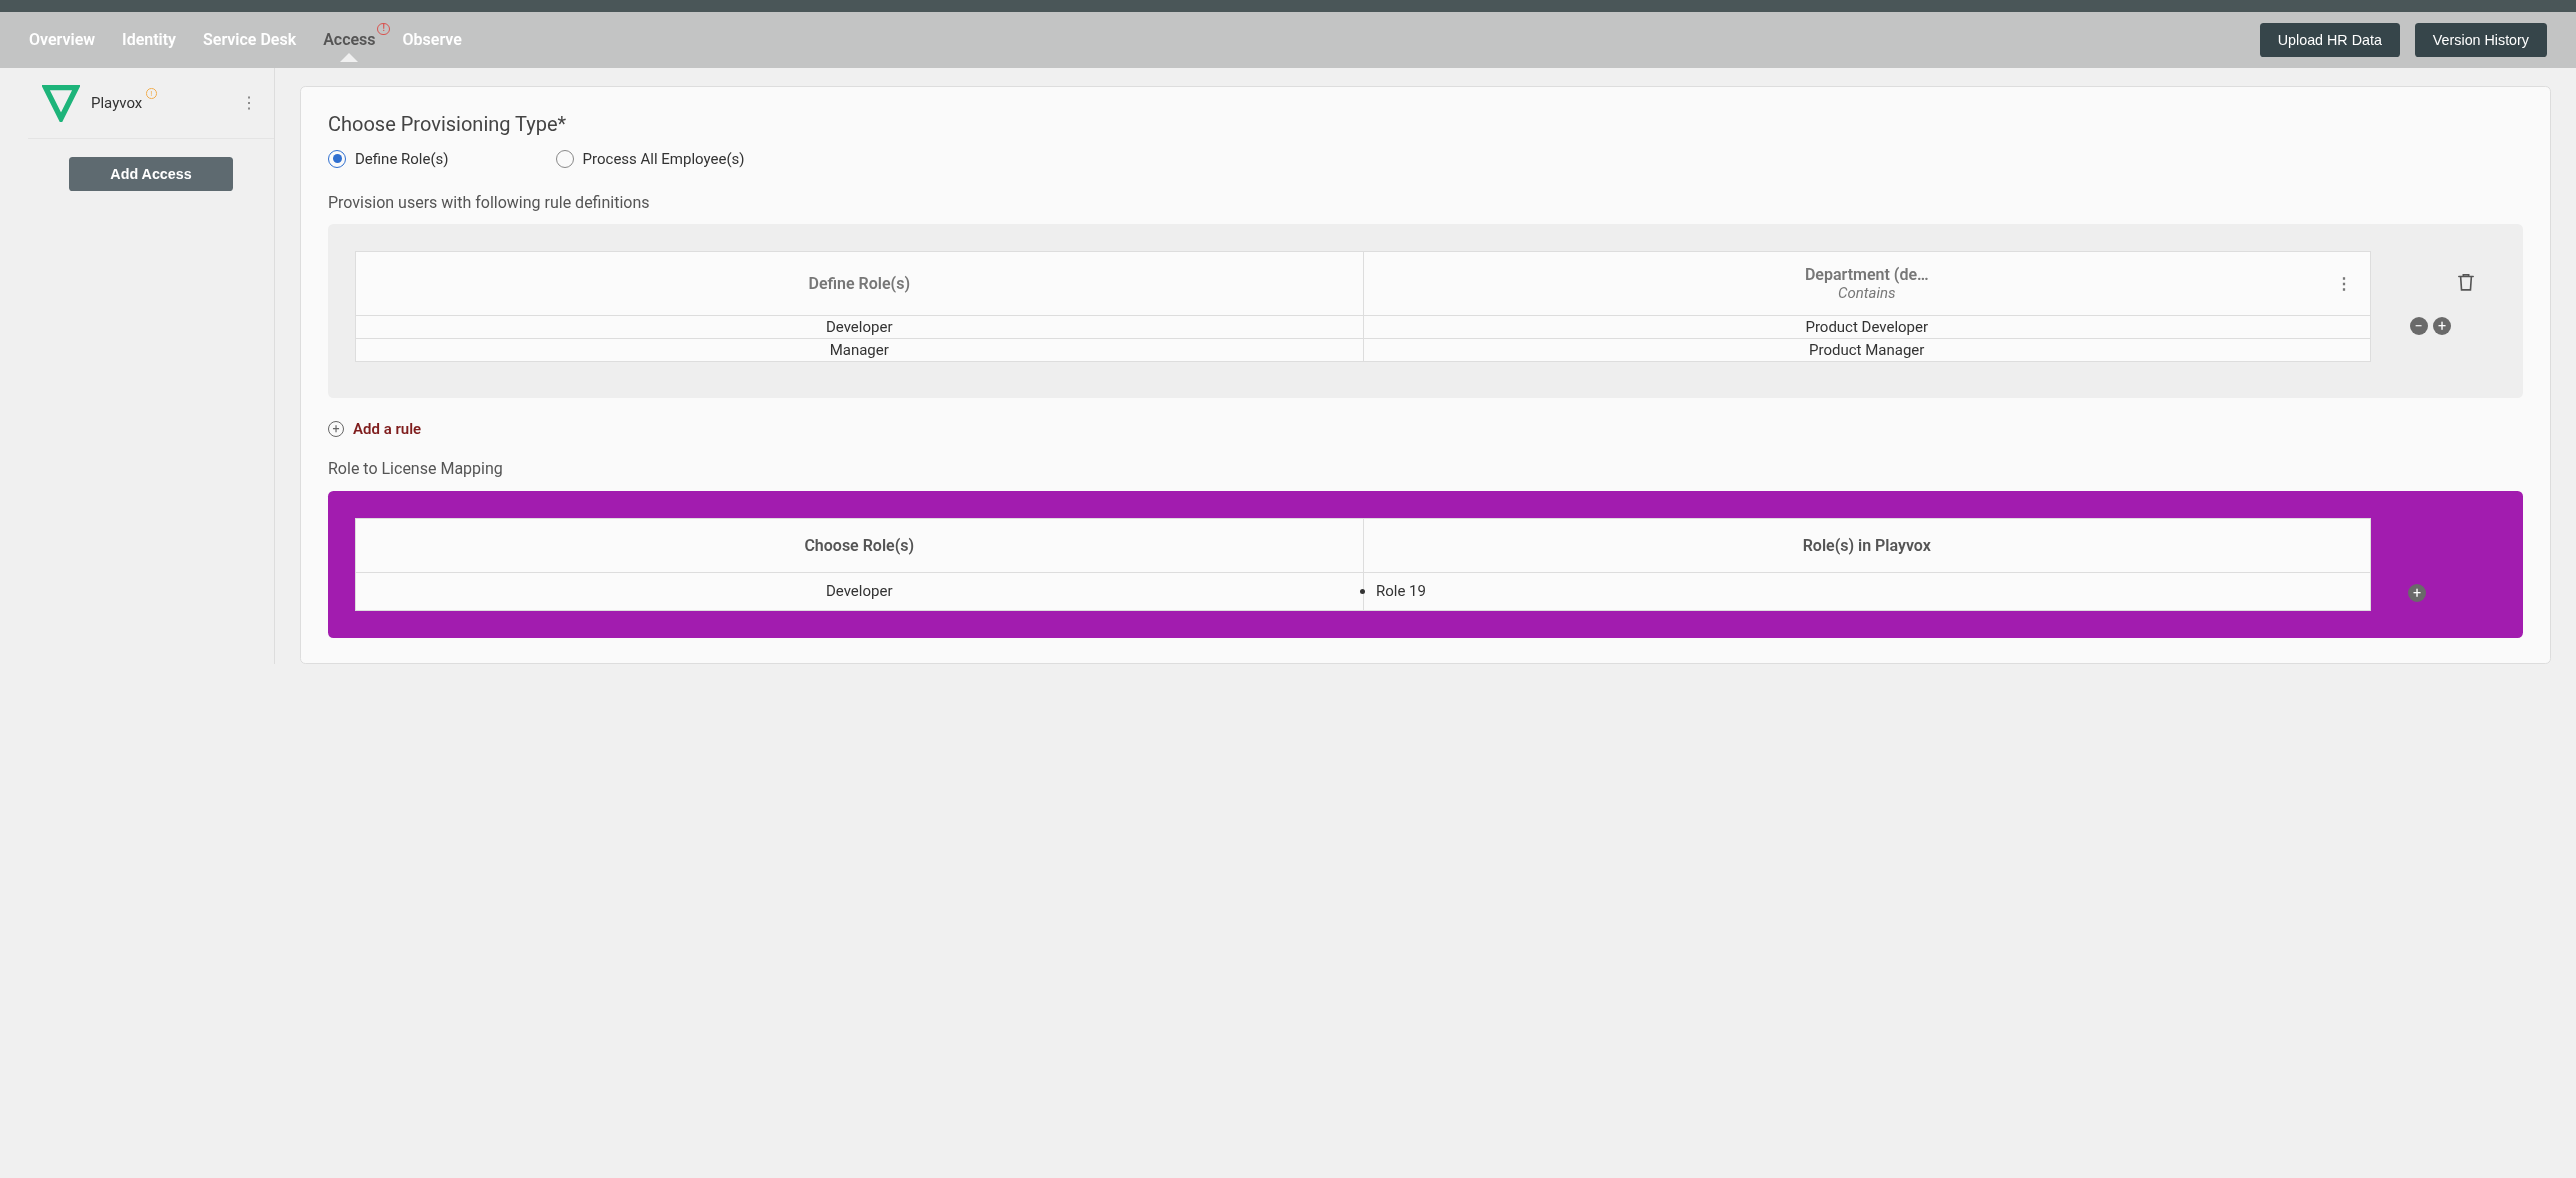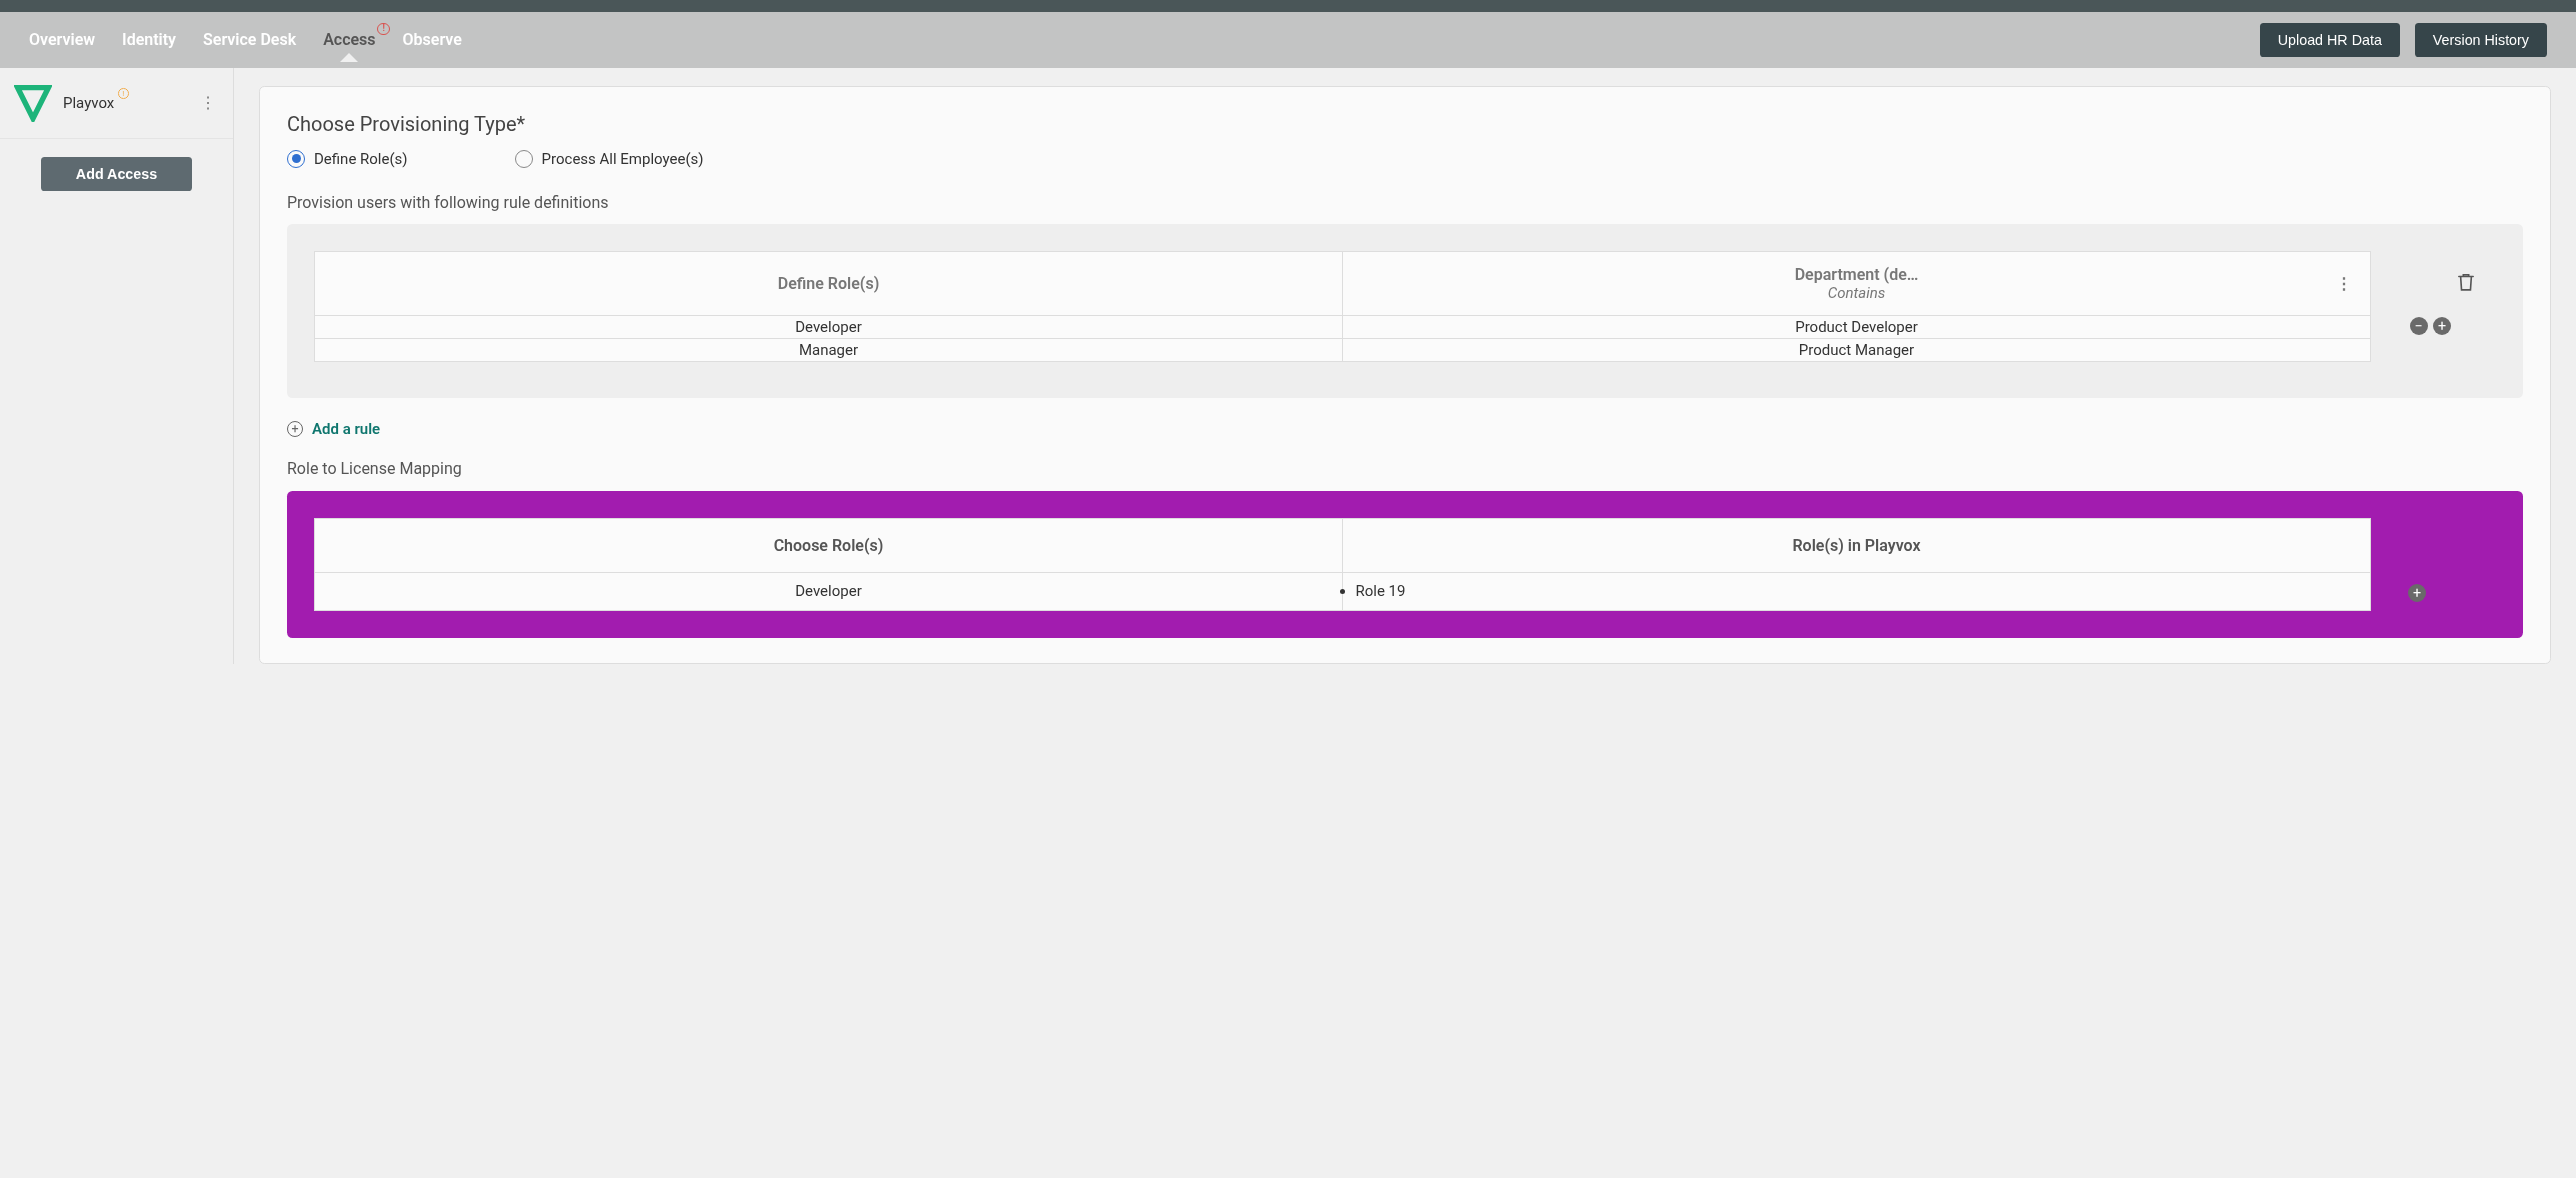--- a/index.html
+++ b/index.html
@@ -57,24 +57,25 @@
     background: #36454a;
     color: #fff;
     border: none;
     padding: 9px 18px;
     font-size: 14.3px;
     border-radius: 3.6px;
     cursor: pointer;
   }
   .content { display: flex; }
   .sidebar {
-    width: 234px;
+    width: 275px;
     flex-shrink: 0;
     border-right: 0.9px solid #ddd;
     background: #f0f0f0;
+    padding-left: 28px;
   }
   .app-row {
     display: flex;
     align-items: center;
     padding: 16px 14.3px;
     justify-content: space-between;
     border-bottom: 0.9px solid #e4e4e4;
   }
   .app-left { display:flex; align-items:center; gap:10.7px; }
   .app-logo {
@@ -201,21 +202,21 @@
   }
 
   .add-rule-row { display:flex; align-items:center; gap:9px; margin-bottom: 21.5px; cursor:pointer; }
   .plus-outline {
     width: 16px; height: 16px;
     border: 1.3px solid #666;
     border-radius: 50%;
     display:flex; align-items:center; justify-content:center;
     color:#666; font-size:12.5px; line-height:1;
   }
-  .add-rule-label { font-size: 15px; font-weight: 600; color:#0f766e; }
+  .add-rule-label { font-size: 15px; font-weight: 600; color:#7f1d1d; }
 
   .mapping-block {
     background: #a21caf;
     border-radius: 5.4px;
     padding: 27px;
   }
   .map-table {
     width: calc(100% - 125px);
     border-collapse: collapse;
   }

